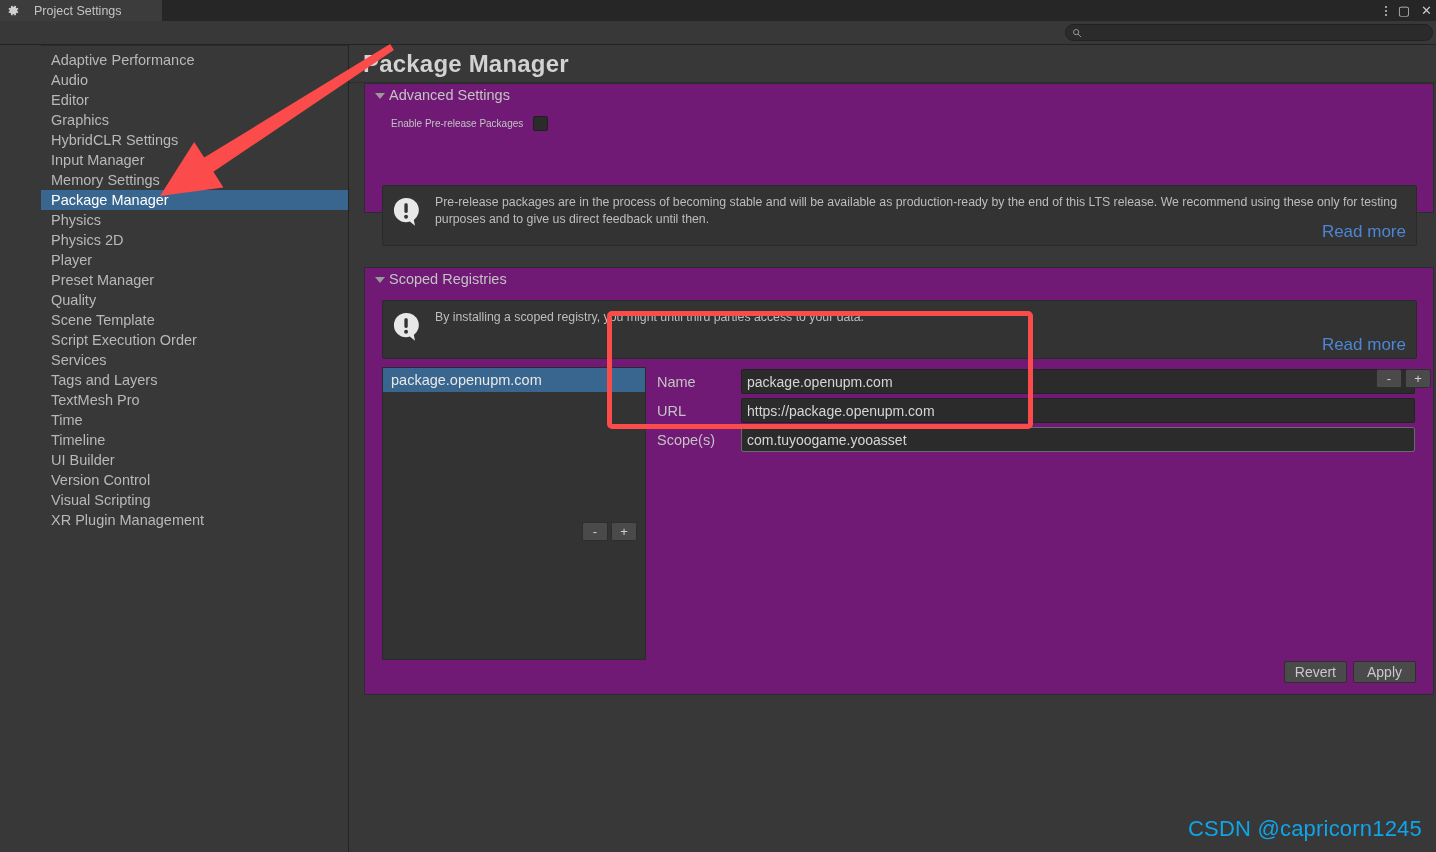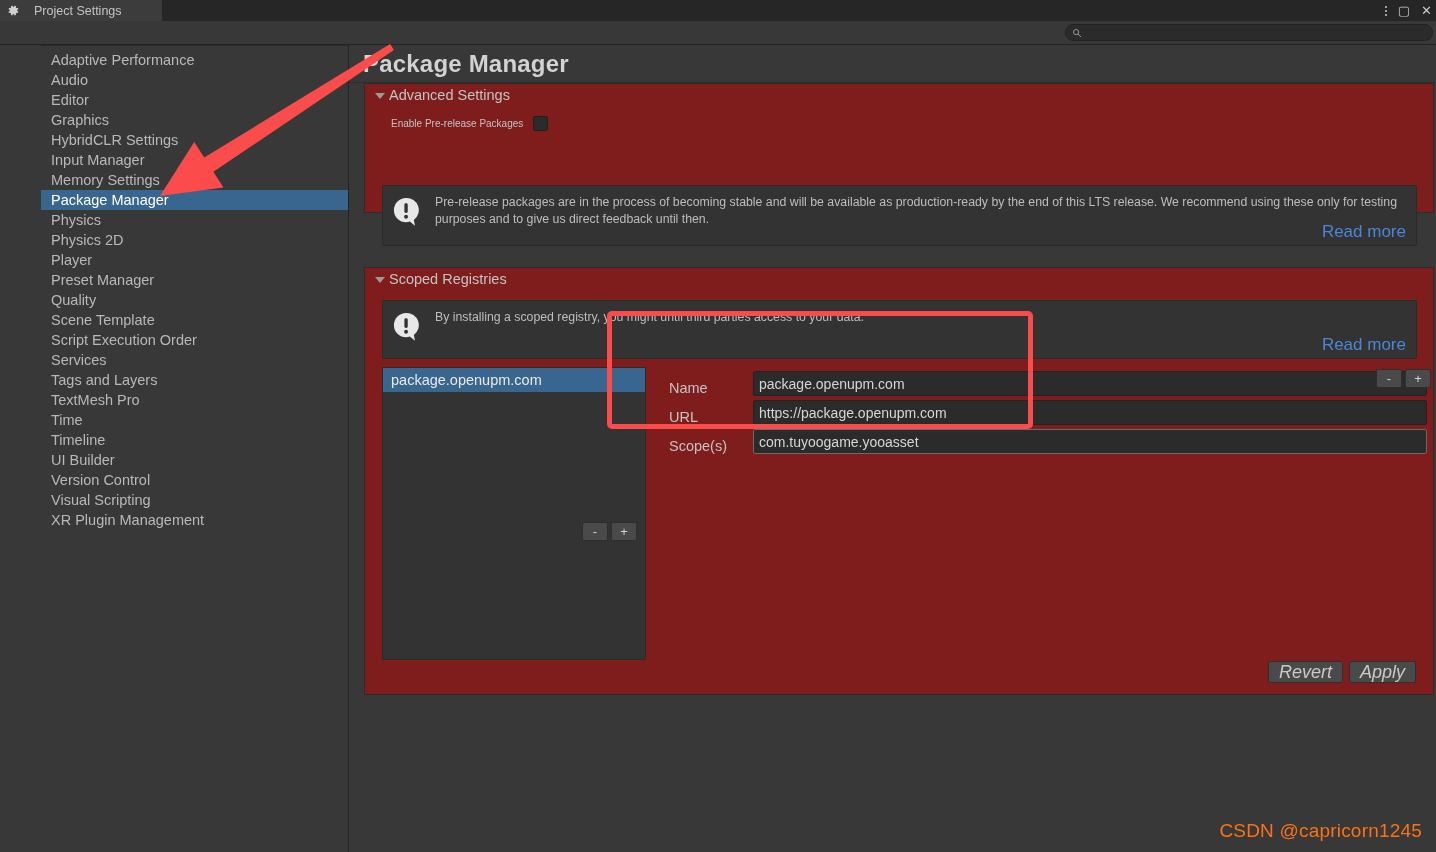--- a/index.html
+++ b/index.html
@@ -77,21 +77,21 @@
   .page-title {
     position: absolute; left: 14px; top: 5px;
     color: #d2d2d2; font-size: 24px; font-weight: bold; letter-spacing: .2px;
   }
   .title-rule {
     position: absolute; left: 0; top: 37px; width: 1087px; height: 1px; background: #2e2e2e;
   }
 
   
   .groupbox {
-    position: absolute; background: #7f1d1d;
+    position: absolute; background: #701a75;
     border: 1px solid #2c2c2c;
   }
   #grp-advanced { left: 15px; top: 38px; width: 1070px; height: 130px; }
   #grp-scoped  { left: 15px; top: 174px; width: 1070px; height: 428px; margin-top: 48px; }
 
   .foldout {
     position: absolute; display: flex; align-items: center; gap: 2px;
     color: #c3c3c3; font-size: 14.5px;
   }
   #fold-advanced { left: 10px; top: 3px; }
@@ -136,56 +136,56 @@
     height: 24px; line-height: 24px; padding-left: 8px;
     color: #e8e8e8; font-size: 14.5px; background: #39668f;
   }
   .listfooter-left {
     position: absolute; left: 217px; top: 254px; display: flex; gap: 3px;
   }
   .regdetail {
     position: absolute; left: 282px; top: 99px; width: 770px; height: 293px;
   }
   .field-row {
-    position: absolute; left: 12px; width: 770px; height: 29px;
-    display: flex; align-items: flex-end;
+    position: absolute; left: 0; width: 770px; height: 29px;
+    display: flex; align-items: center;
   }
   .field-label { width: 94px; color: #c3c3c3; font-size: 14.5px; padding-left: 10px; }
   .field-input {
     height: 25px; flex: 1; margin-right: 2px;
     background: #2b2b2b; border: 1px solid #222222; border-radius: 2px;
     color: #d6d6d6; font-size: 14px; font-family: "Liberation Sans", sans-serif;
     padding: 0 5px; outline: none;
   }
   .field-input.focused { border-color: #6a6a6a; }
   .detail-footer { position: absolute; right: 2px; top: 101px; display: flex; gap: 3px; }
 
   .smallbtn {
     width: 26px; height: 19px; background: #4a4a4a; border: 1px solid #2e2e2e;
     border-radius: 2px; color: #d0d0d0; font-size: 13px;
     display: flex; align-items: center; justify-content: center; line-height: 1;
   }
   .bigbtn {
     height: 22px; min-width: 63px; padding: 0 10px;
     background: #4a4a4a; border: 1px solid #2e2e2e; border-radius: 2px;
-    color: #c9c9c9; font-size: 18px;
-    display: flex; align-items: center; justify-content: center; font-style: italic;
+    color: #c9c9c9; font-size: 14px;
+    display: flex; align-items: center; justify-content: center;
   }
   .actions { position: absolute; right: 17px; bottom: 11px; display: flex; gap: 6px; }
 
   
   .anno-rect {
     position: absolute; left: 607px; top: 311px; width: 426px; height: 118px;
     border: 5px solid #fb4b4b; border-radius: 5px; pointer-events: none;
   }
   .anno-arrow { position: absolute; left: 0; top: 0; width: 1436px; height: 852px; pointer-events: none; }
 
   .watermark {
     position: absolute; right: 14px; bottom: 10px;
-    color: #f97316; font-size: 19px; letter-spacing: .2px;
+    color: #0ea5e9; font-size: 22px; letter-spacing: .2px;
   }
 </style>
 </head>
 <body>
 
 <div id="app">
 
   <div class="tabbar">
     <div class="tab">
       <svg class="tab-gear" viewBox="0 0 24 24" fill="#d0d0d0">

